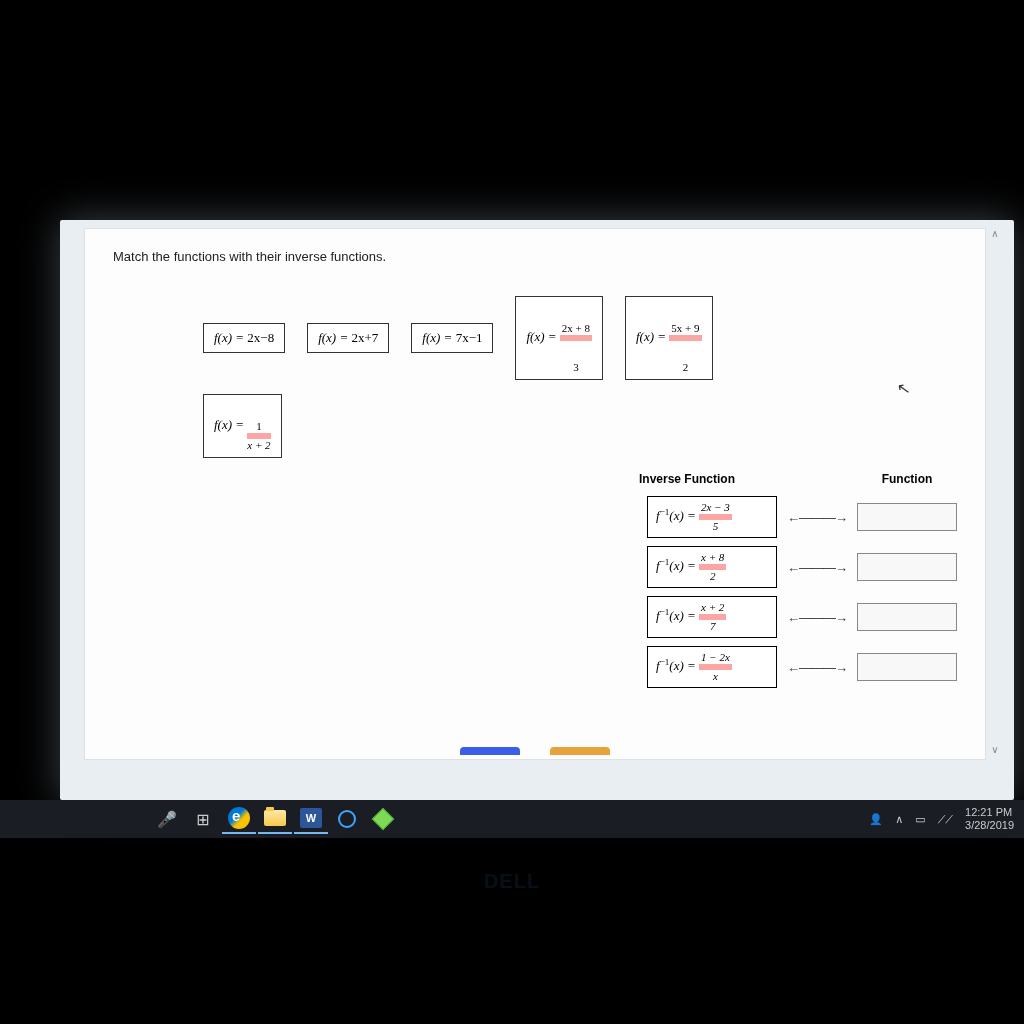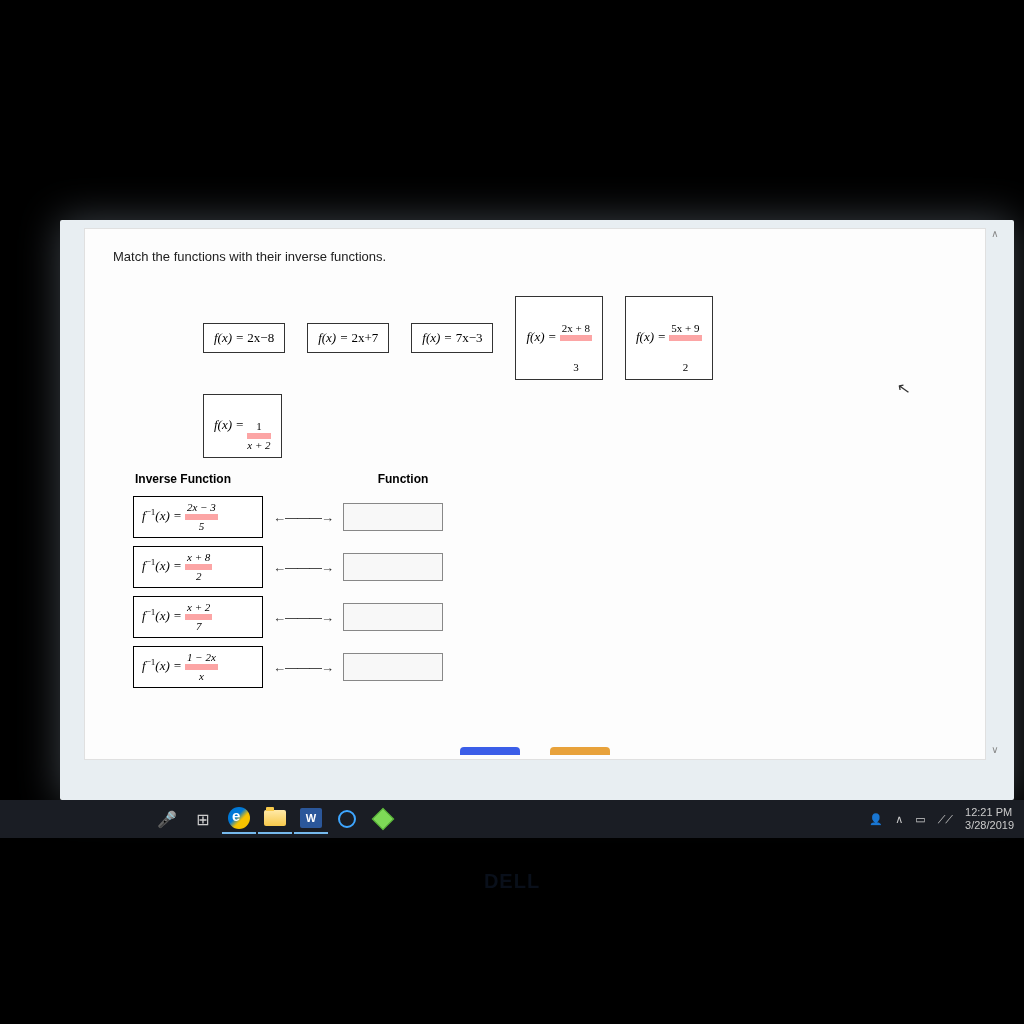--- a/index.html
+++ b/index.html
@@ -93,21 +93,21 @@
     top: 150px;
     right: 75px;
     font-size: 16px;
     color: #333;
     transform: rotate(-10deg);
   }
   .match-area {
     margin-top: 12px;
     display: flex;
     flex-direction: column;
-    align-items: flex-start;
+    align-items: flex-end;
   }
   .match-headers {
     display: flex;
     gap: 100px;
     margin-bottom: 10px;
     font-size: 12px;
     font-weight: bold;
   }
   .match-headers .h1 { width: 140px; text-align: center; }
   .match-headers .h2 { width: 100px; text-align: center; }
@@ -256,21 +256,21 @@
     <p class="instruction2">Match the functions with their inverse functions.</p>
 
     <div class="tiles-row">
       <div class="tile">
         <span>f(x) = </span><span class="rm">2x−8</span>
       </div>
       <div class="tile">
         <span>f(x) = </span><span class="rm">2x+7</span>
       </div>
       <div class="tile">
-        <span>f(x) = </span><span class="rm">7x−3</span>
+        <span>f(x) = </span><span class="rm">7x−1</span>
       </div>
       <div class="tile">
         <span>f(x) = </span><span class="frac"><span class="num rm">2x + 8</span><span class="den rm">3</span></span>
       </div>
       <div class="tile">
         <span>f(x) = </span><span class="frac"><span class="num rm">5x + 9</span><span class="den rm">2</span></span>
       </div>
     </div>
 
     <div class="tiles-row">

